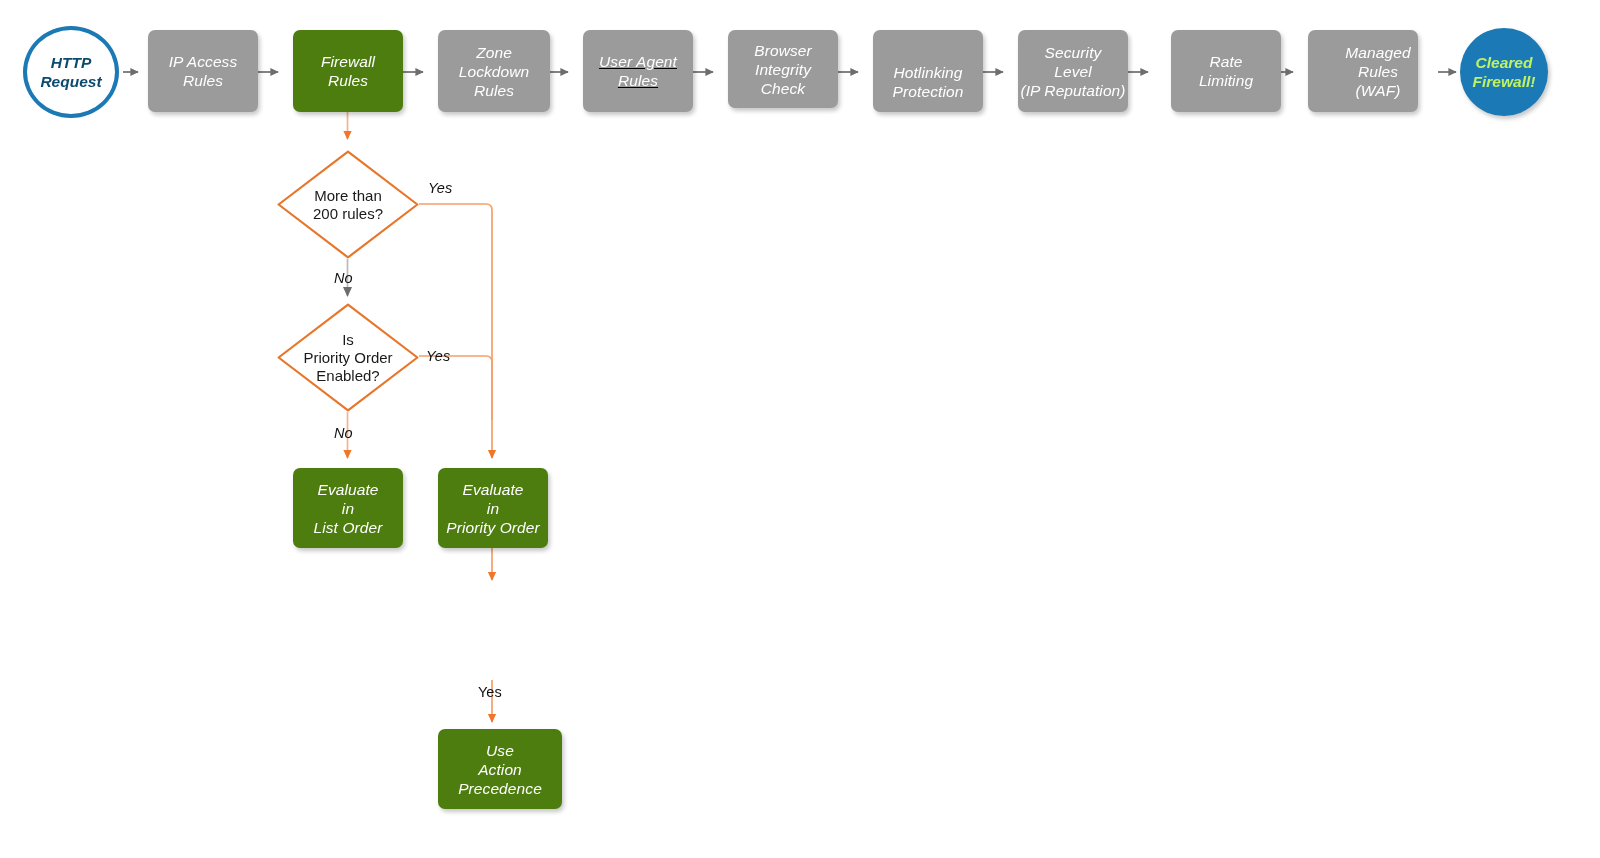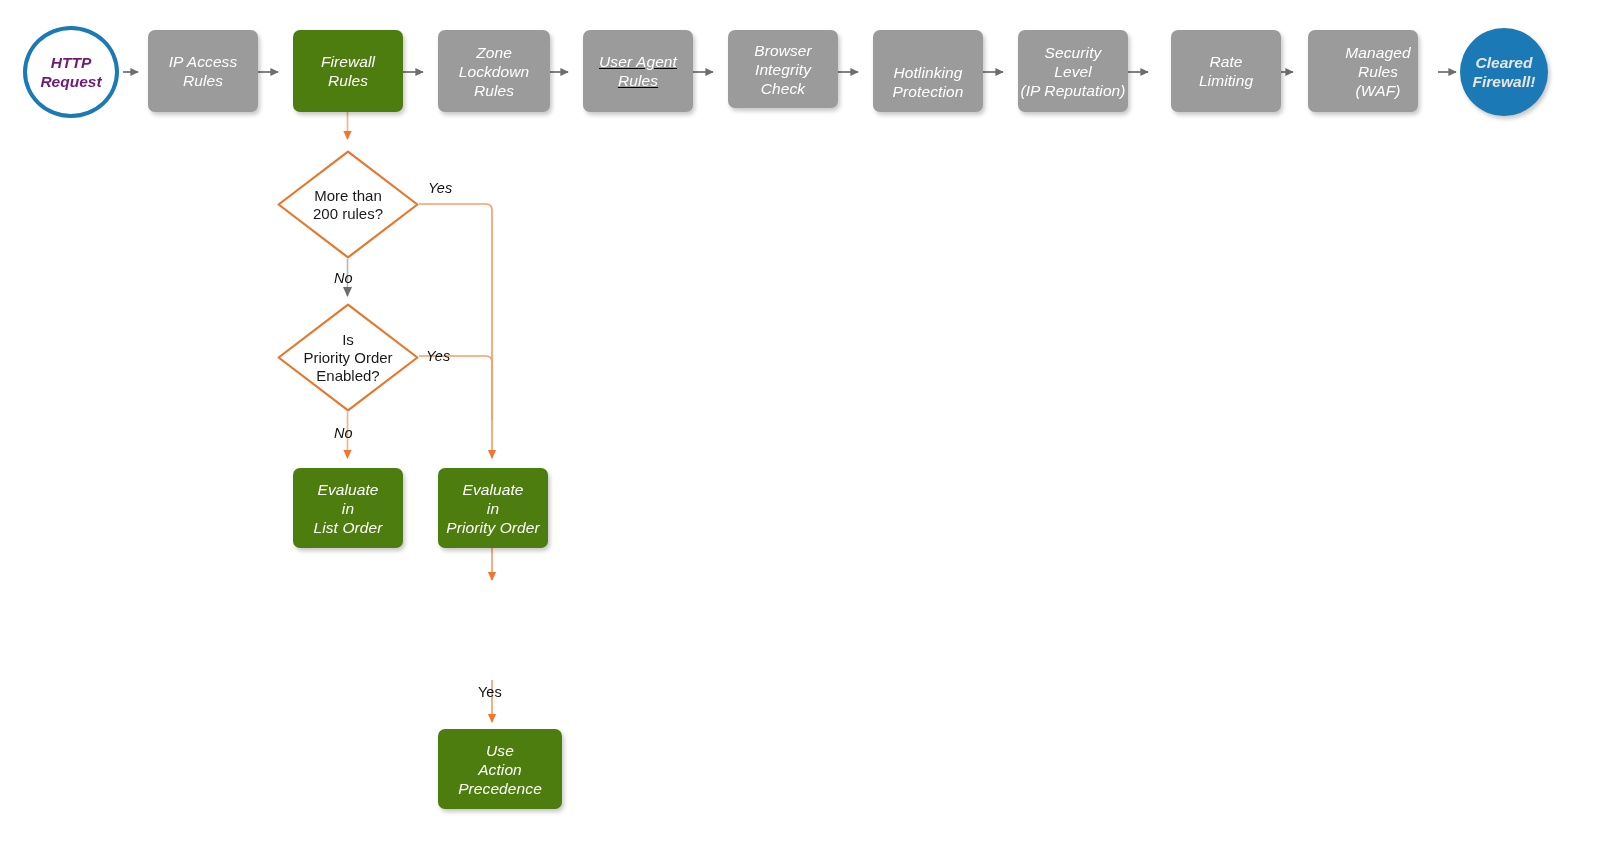--- a/index.html
+++ b/index.html
@@ -56,32 +56,32 @@
   .proc.orange{ background: #4d7c0f; }
 
   .terminator {
     border-radius: 50%;
   }
   .terminator.start {
     background: #ffffff;
     border: 4px solid #1b7ab5;
   }
   .terminator.start .lbl {
-    color: #701a75;
+    color: #0c4a6e;
     font-style: italic;
     font-weight: bold;
     font-size: 15.5px;
     line-height: 19px;
   }
   .terminator.end {
     background: #1b7ab5;
     box-shadow: 2px 3px 4px rgba(0,0,0,0.22);
   }
   .terminator.end .lbl {
-    color: #e5e5e5;
+    color: #bef264;
     font-style: italic;
     font-weight: bold;
     font-size: 15.5px;
     line-height: 19px;
   }
 
   
   .decision {
     position: absolute;
   }

